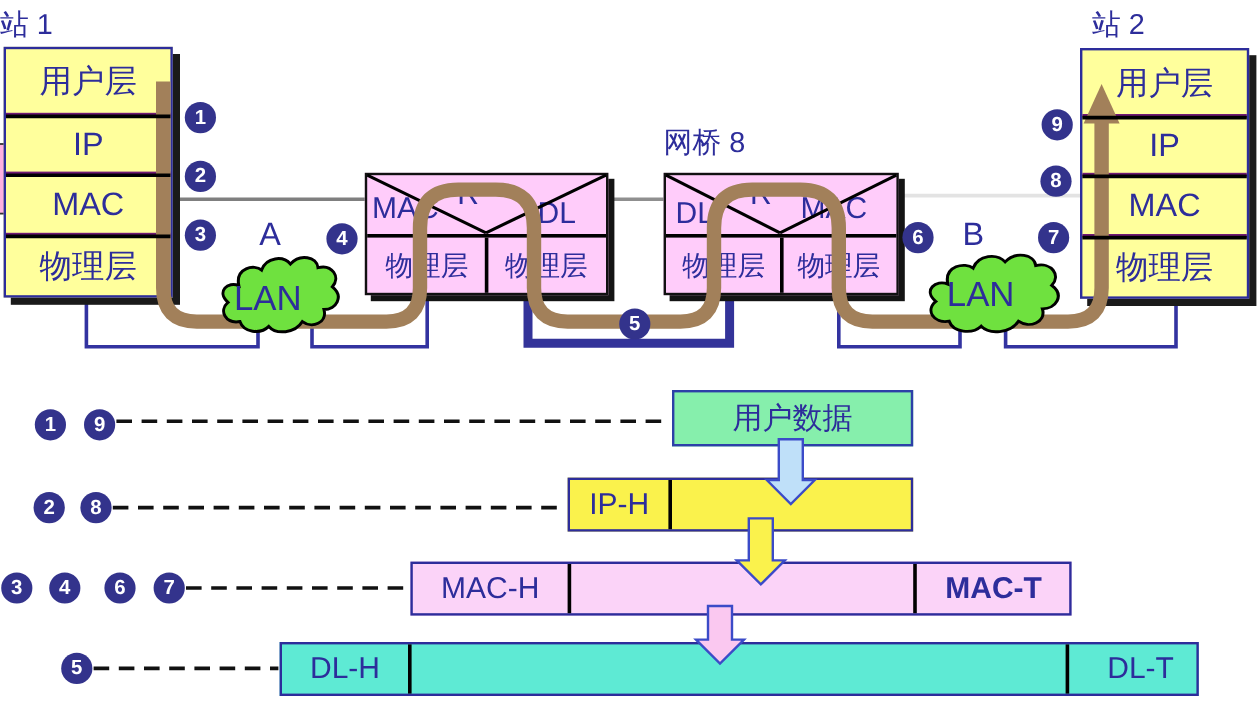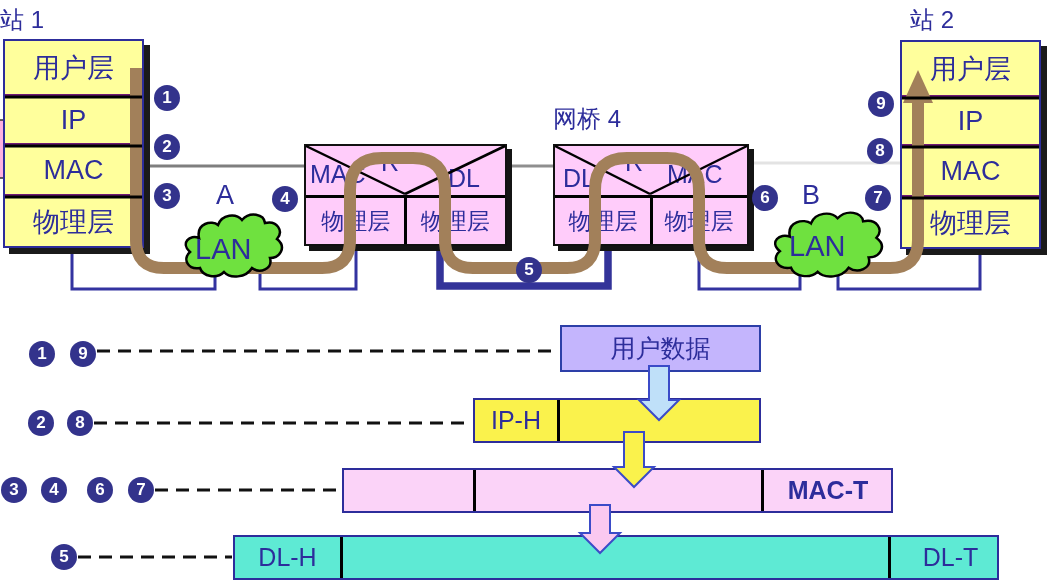--- a/index.html
+++ b/index.html
@@ -85,43 +85,44 @@
     <div class="blabel" style="left:4px;top:14px;">MAC</div>
     <div class="blabel ctr" style="left:75px;top:2px;width:50px;">R</div>
     <div class="blabel" style="left:142px;top:18px;">DL</div>
     <div class="physrow">
       <div class="pcell">物理层</div>
       <div class="pcell">物理层</div>
     </div>
     <div class="vdiv" style="left:98px;"></div>
   </div>
 
-  <div class="txt title ctr" style="left:553px;top:103px;width:196px;">网桥 4</div>
+  <div class="txt title ctr" style="left:553px;top:103px;width:196px;">网桥 8</div>
   <div class="bridge" style="left:553px;top:144px;width:196px;">
     <div class="toprow"></div>
     <div class="blabel" style="left:8px;top:18px;">DL</div>
     <div class="blabel ctr" style="left:70px;top:2px;width:50px;">R</div>
     <div class="blabel" style="left:112px;top:14px;">MAC</div>
     <div class="physrow">
       <div class="pcell">物理层</div>
       <div class="pcell">物理层</div>
     </div>
     <div class="vdiv" style="left:95px;"></div>
   </div>
 
-  <div class="ebox" style="left:560px;top:325px;width:201px;height:47px;background:#c4b5fd;">
+  <div class="ebox" style="left:560px;top:325px;width:201px;height:47px;background:#86efac;">
     <div class="eseg" style="left:0;width:100%;">用户数据</div>
   </div>
 
   <div class="ebox" style="left:473px;top:398px;width:288px;height:45px;background:#faf24c;border-color:#2d2d9b;">
     <div class="eseg" style="left:0;width:82px;">IP-H</div>
     <div class="vline" style="left:82px;"></div>
   </div>
 
   <div class="ebox" style="left:342px;top:468px;width:551px;height:45px;background:#fbd3f8;border-color:#2d2d9b;">
+    <div class="eseg" style="left:0;width:129px;">MAC-H</div>
     <div class="vline" style="left:129px;"></div>
     <div class="vline" style="left:417px;"></div>
     <div class="eseg" style="left:417px;width:134px;font-weight:bold;">MAC-T</div>
   </div>
 
   <div class="ebox" style="left:233px;top:535px;width:766px;height:45px;background:#5eead4;border-color:#2d2d9b;">
     <div class="eseg" style="left:0;width:105px;">DL-H</div>
     <div class="vline" style="left:105px;"></div>
     <div class="vline" style="left:653px;"></div>
     <div class="eseg" style="left:659px;width:113px;">DL-T</div>

